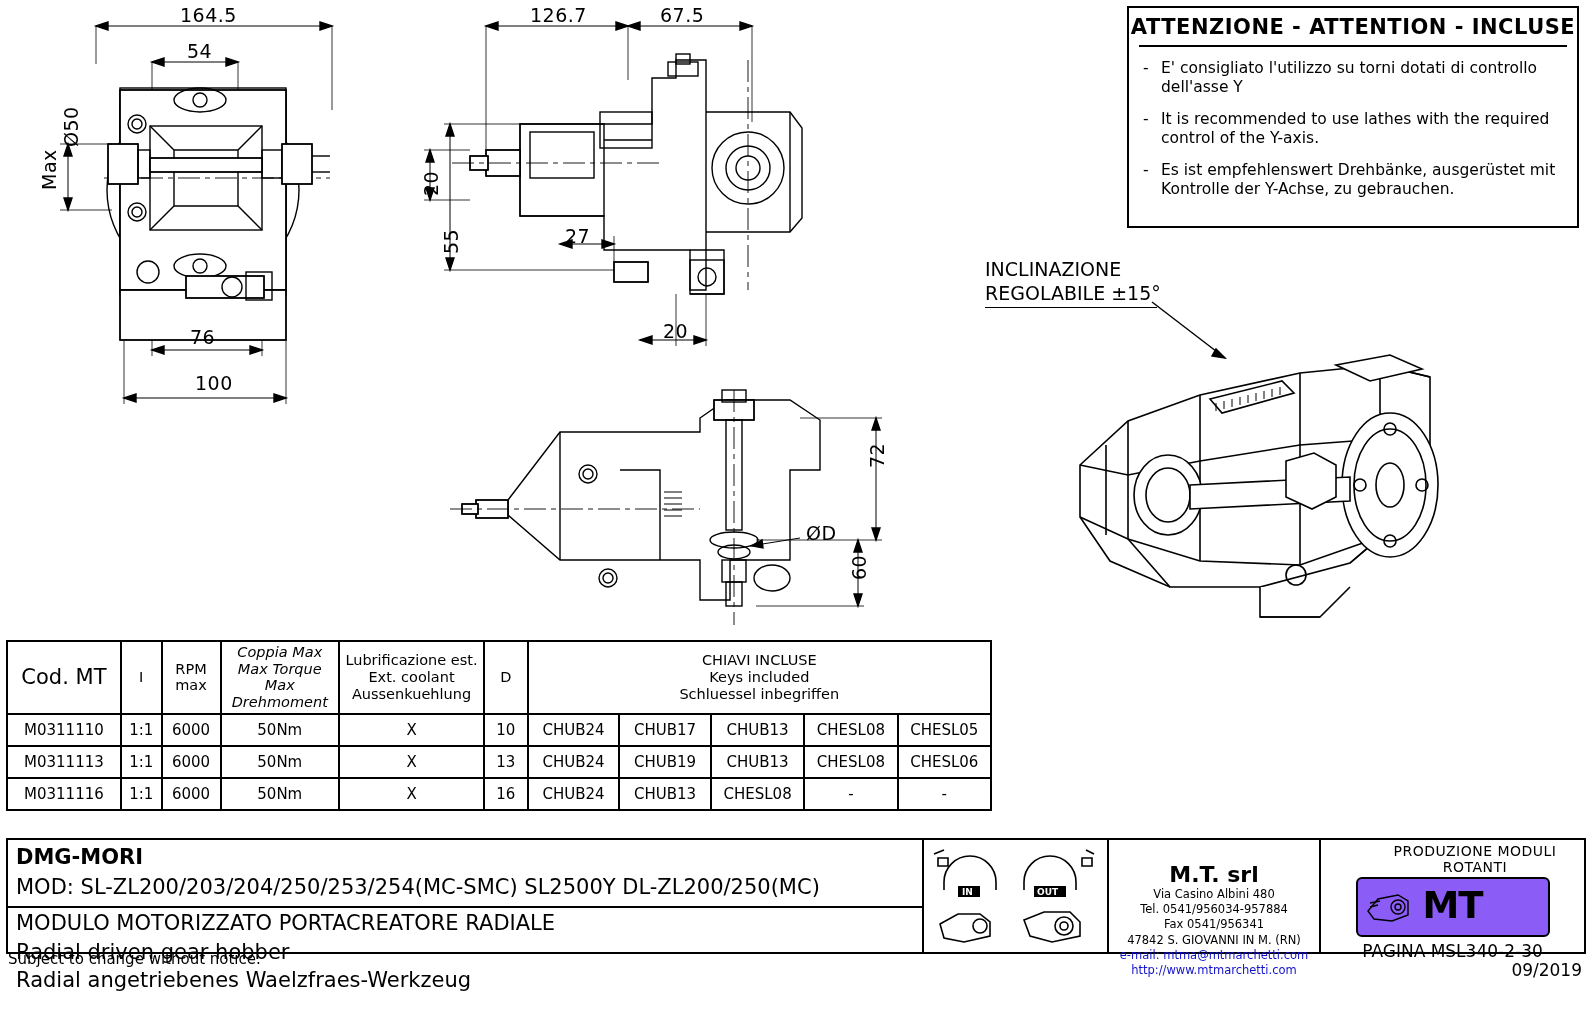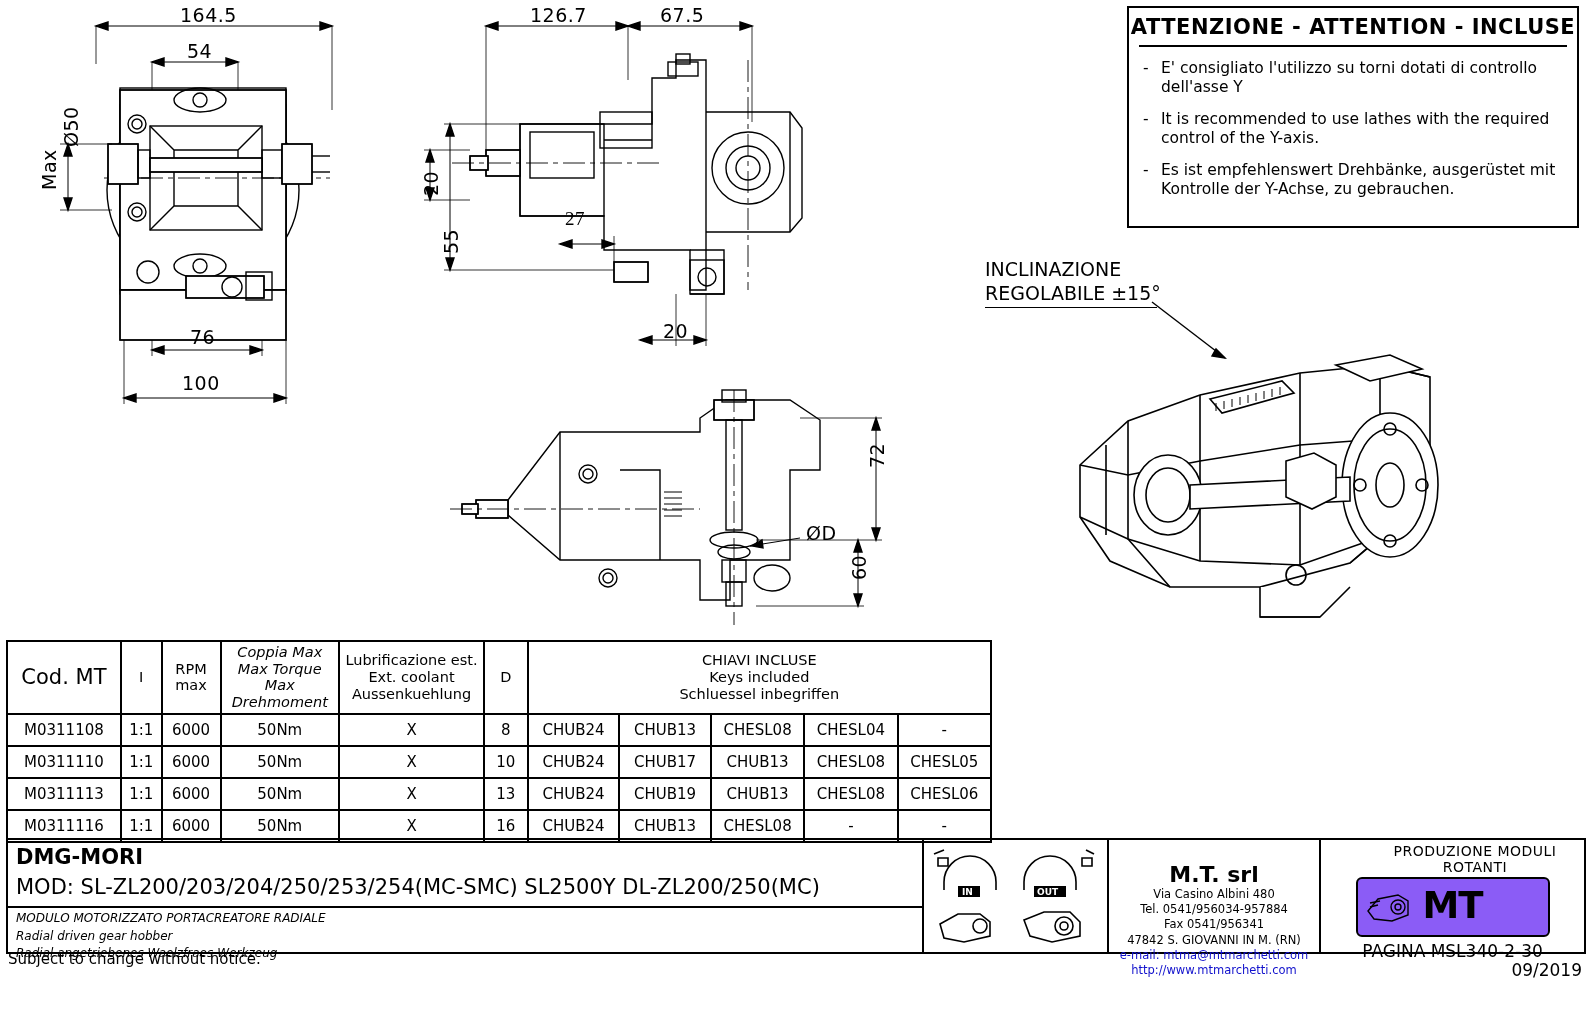--- a/index.html
+++ b/index.html
@@ -46,21 +46,21 @@
   .d-col{width:42px;}
   .key-col{width:92px;}
   #spec-table thead th:first-child{font-size:21px;}
 
   
   #title-block{left:6px;top:838px;width:1580px;height:148px;}
   #tb-left{position:absolute;left:0;top:0;width:918px;height:116px;border:2px solid #000;box-sizing:border-box;}
   #tb-left .l1{font-size:21px;padding:5px 0 0 8px;font-weight:bold;}
   #tb-left .l2{font-size:21px;padding:6px 0 0 8px;}
   #tb-left .sep{height:2px;background:#000;margin-top:7px;}
-  #tb-left .l3{font-size:12px;padding:3px 8px 0 8px;line-height:1.22;font-style:italic;}
+  #tb-left .l3{font-size:21px;padding:3px 8px 0 8px;line-height:1.22;}
   #tb-mid{position:absolute;left:918px;top:0;width:185px;height:116px;border:2px solid #000;border-left:none;box-sizing:border-box;}
   #tb-company{position:absolute;left:1103px;top:0;width:212px;height:116px;border:2px solid #000;border-left:none;box-sizing:border-box;text-align:center;}
   #tb-company .cname{font-weight:bold;font-size:22px;padding-top:22px;}
   #tb-company .cline{font-size:11.5px;line-height:1.32;}
   #tb-company .cblue{color:#1111cc;font-size:11.5px;line-height:1.32;}
   #tb-right{position:absolute;left:1315px;top:0;width:265px;height:116px;border:2px solid #000;border-left:none;box-sizing:border-box;text-align:center;}
   #tb-right .prod{font-size:14px;padding-top:3px;letter-spacing:0.5px;margin-left:45px;}
   #tb-right .pagina{font-size:17px;padding-top:4px;}
   #logo-box{margin:2px auto 0 auto;width:190px;height:56px;border:2px solid #000;border-radius:6px;position:relative;background:#8b5cf6;}
   #logo-mt{font-weight:bold;font-size:37px;line-height:54px;text-align:center;letter-spacing:-1px;}
@@ -244,27 +244,27 @@
     <path d="M752,546 l10,-6 l1,8 z" fill="#000"></path>
   </g>
 </svg>
 </div>
 
 <div class="abs dimtxt" style="left:180px;top:4px;">164.5</div>
 <div class="abs dimtxt" style="left:187px;top:40px;">54</div>
 <div class="abs dimtxt" style="left:60px;top:147px;transform:rotate(-90deg);transform-origin:left top;">Ø50</div>
 <div class="abs dimtxt" style="left:38px;top:190px;transform:rotate(-90deg);transform-origin:left top;">Max</div>
 <div class="abs dimtxt" style="left:190px;top:326px;">76</div>
-<div class="abs dimtxt" style="left:182px;top:372px;">100</div>
+<div class="abs dimtxt" style="left:195px;top:372px;">100</div>
 
 <div class="abs dimtxt" style="left:530px;top:4px;">126.7</div>
 <div class="abs dimtxt" style="left:660px;top:4px;">67.5</div>
 <div class="abs dimtxt" style="left:420px;top:196px;transform:rotate(-90deg);transform-origin:left top;">20</div>
 <div class="abs dimtxt" style="left:440px;top:254px;transform:rotate(-90deg);transform-origin:left top;">55</div>
-<div class="abs dimtxt" style="left:565px;top:208px;font-family:Liberation Serif, serif;">27</div>
+<div class="abs dimtxt" style="left:565px;top:225px;">27</div>
 <div class="abs dimtxt" style="left:663px;top:320px;">20</div>
 
 <div class="abs dimtxt" style="left:866px;top:468px;transform:rotate(-90deg);transform-origin:left top;">72</div>
 <div class="abs dimtxt" style="left:848px;top:580px;transform:rotate(-90deg);transform-origin:left top;">60</div>
 <div class="abs dimtxt" style="left:806px;top:522px;">ØD</div>
 
 <div class="abs" id="attention-box">
   <div id="attention-title">ATTENZIONE - ATTENTION - INCLUSE</div>
   <div id="attention-rule"></div>
   <div class="att-item">
@@ -355,33 +355,20 @@
       </th>
       <th class="d-col">D</th>
       <th colspan="5">
         <div>CHIAVI INCLUSE</div>
         <div>Keys included</div>
         <div>Schluessel inbegriffen</div>
       </th>
     </tr>
   </thead>
   <tbody>
-    <tr>
-      <td>M0311108</td>
-      <td>1:1</td>
-      <td>6000</td>
-      <td>50Nm</td>
-      <td>X</td>
-      <td>8</td>
-      <td class="key-col">CHUB24</td>
-      <td class="key-col">CHUB13</td>
-      <td class="key-col">CHESL08</td>
-      <td class="key-col">CHESL04</td>
-      <td class="key-col">-</td>
-    </tr>
     <tr>
       <td>M0311110</td>
       <td>1:1</td>
       <td>6000</td>
       <td>50Nm</td>
       <td>X</td>
       <td>10</td>
       <td class="key-col">CHUB24</td>
       <td class="key-col">CHUB17</td>
       <td class="key-col">CHUB13</td>

